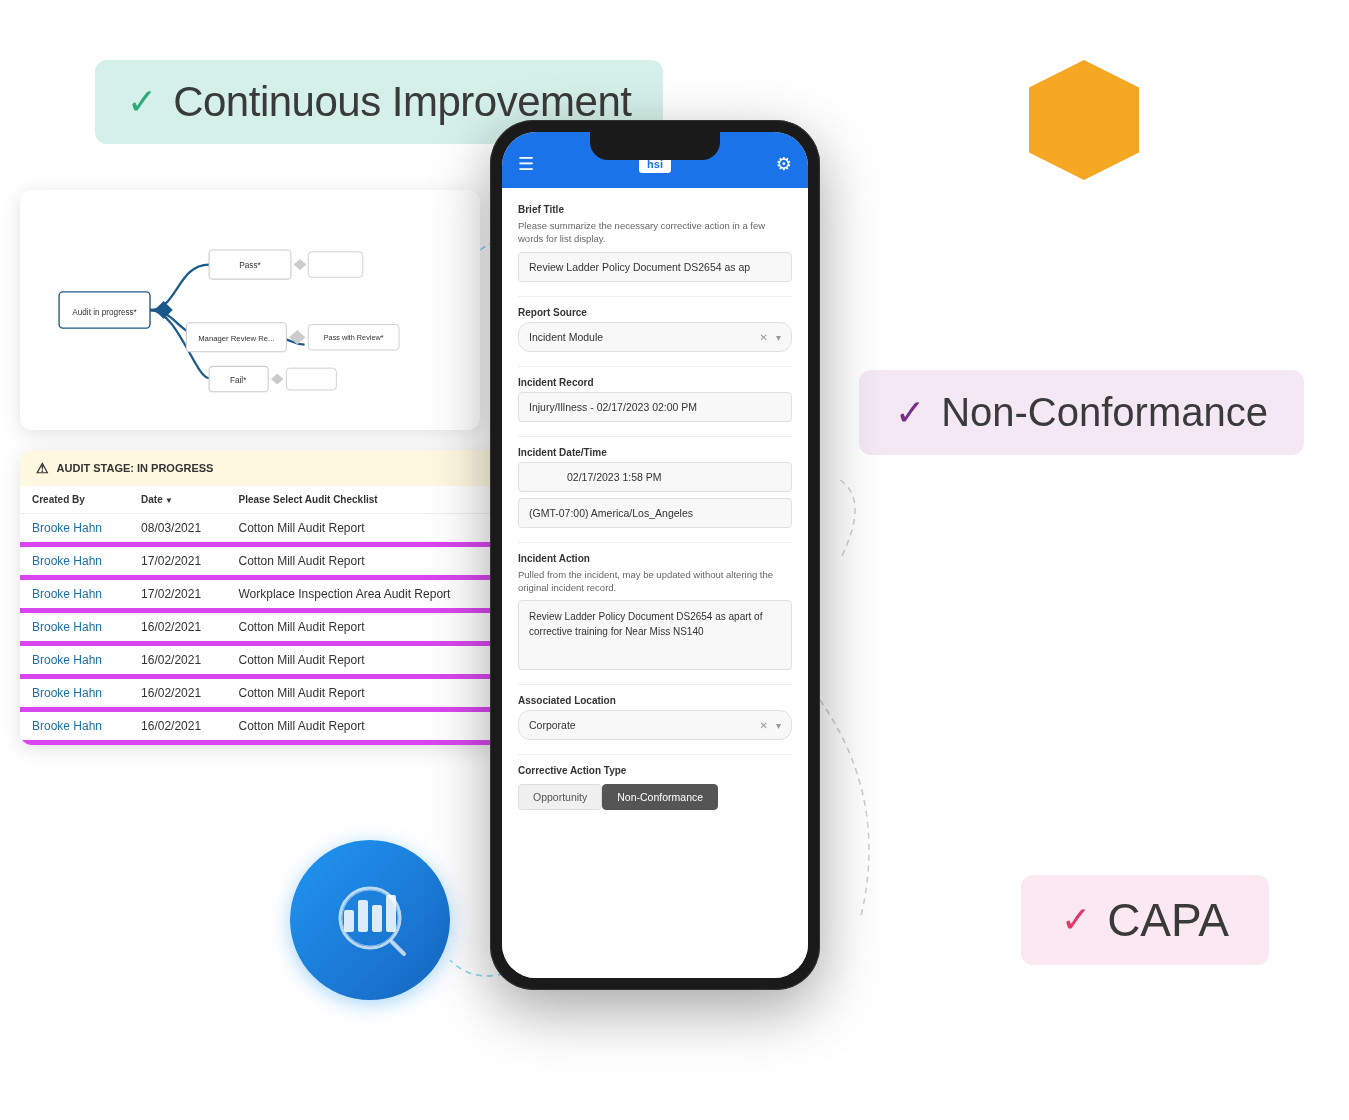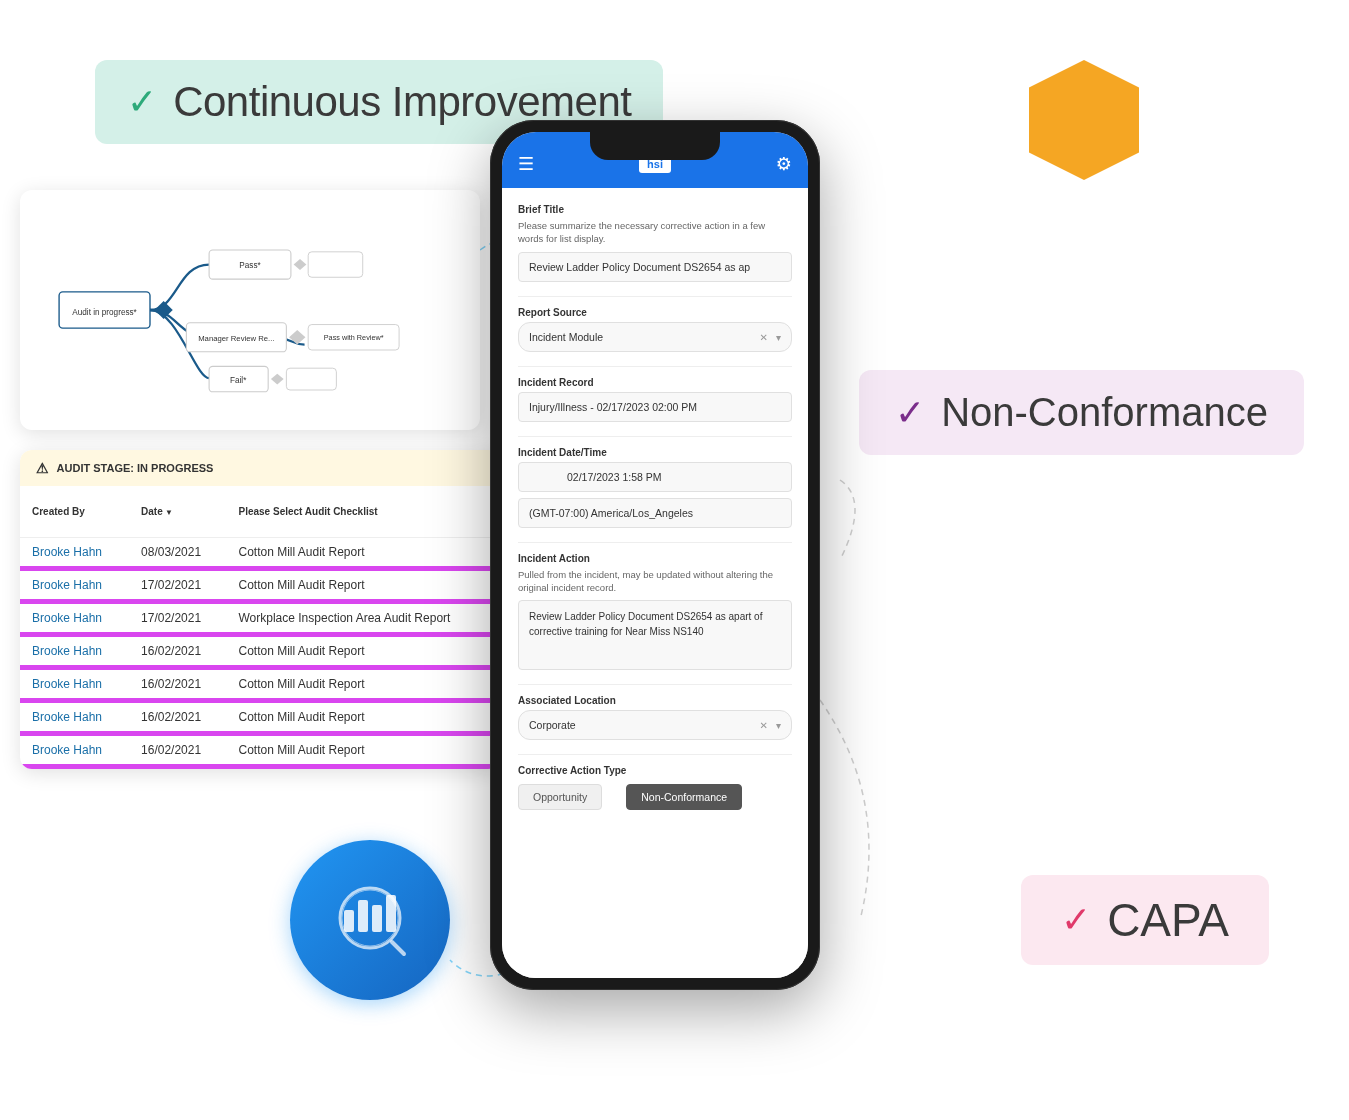--- a/index.html
+++ b/index.html
@@ -142,21 +142,21 @@
     }
     .audit-header-icon {
       font-size: 14px;
     }
     .audit-table {
       width: 100%;
       border-collapse: collapse;
     }
     .audit-table th {
       text-align: left;
-      padding: 20px 12px;
+      padding: 8px 12px;
       font-size: 10px;
       font-weight: 600;
       color: #333;
       border-bottom: 1px solid #eee;
     }
     .audit-table th.sort-col::after {
       content: ' ▼';
       font-size: 8px;
     }
     .audit-table td {
@@ -335,21 +335,21 @@
       resize: none;
       overflow: hidden;
     }
     .form-divider {
       height: 1px;
       background: #eee;
       margin: 10px 0;
     }
     .radio-group {
       display: flex;
-      gap: 24px;
+      gap: 0;
       margin-top: 8px;
     }
     .radio-btn {
       padding: 6px 14px;
       border-radius: 4px;
       font-size: 10.5px;
       font-weight: 500;
       cursor: pointer;
     }
     .radio-btn.inactive {

